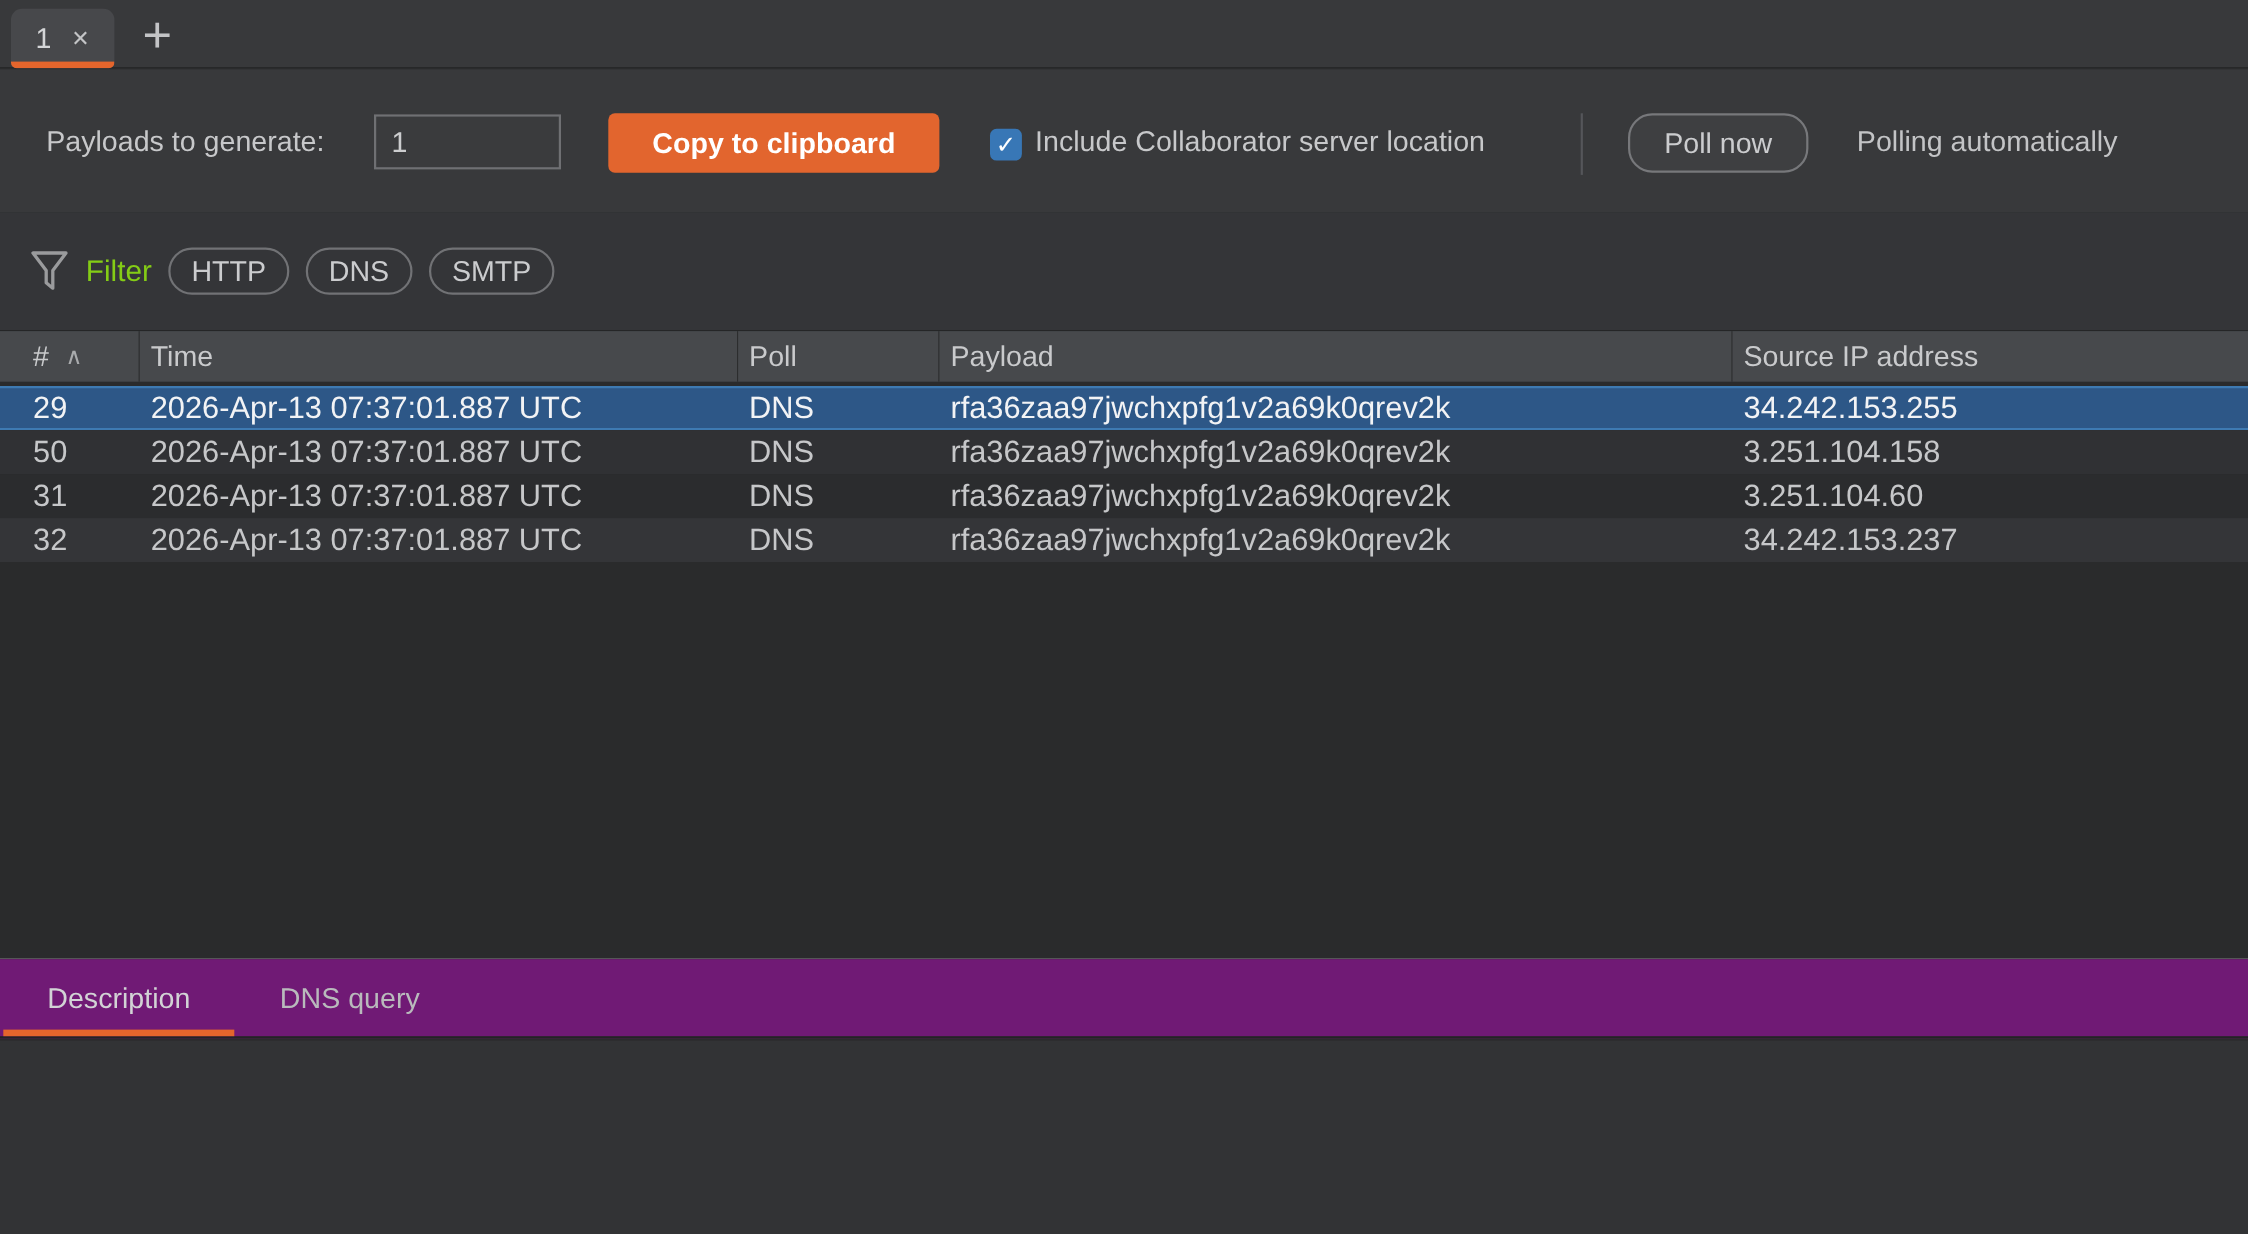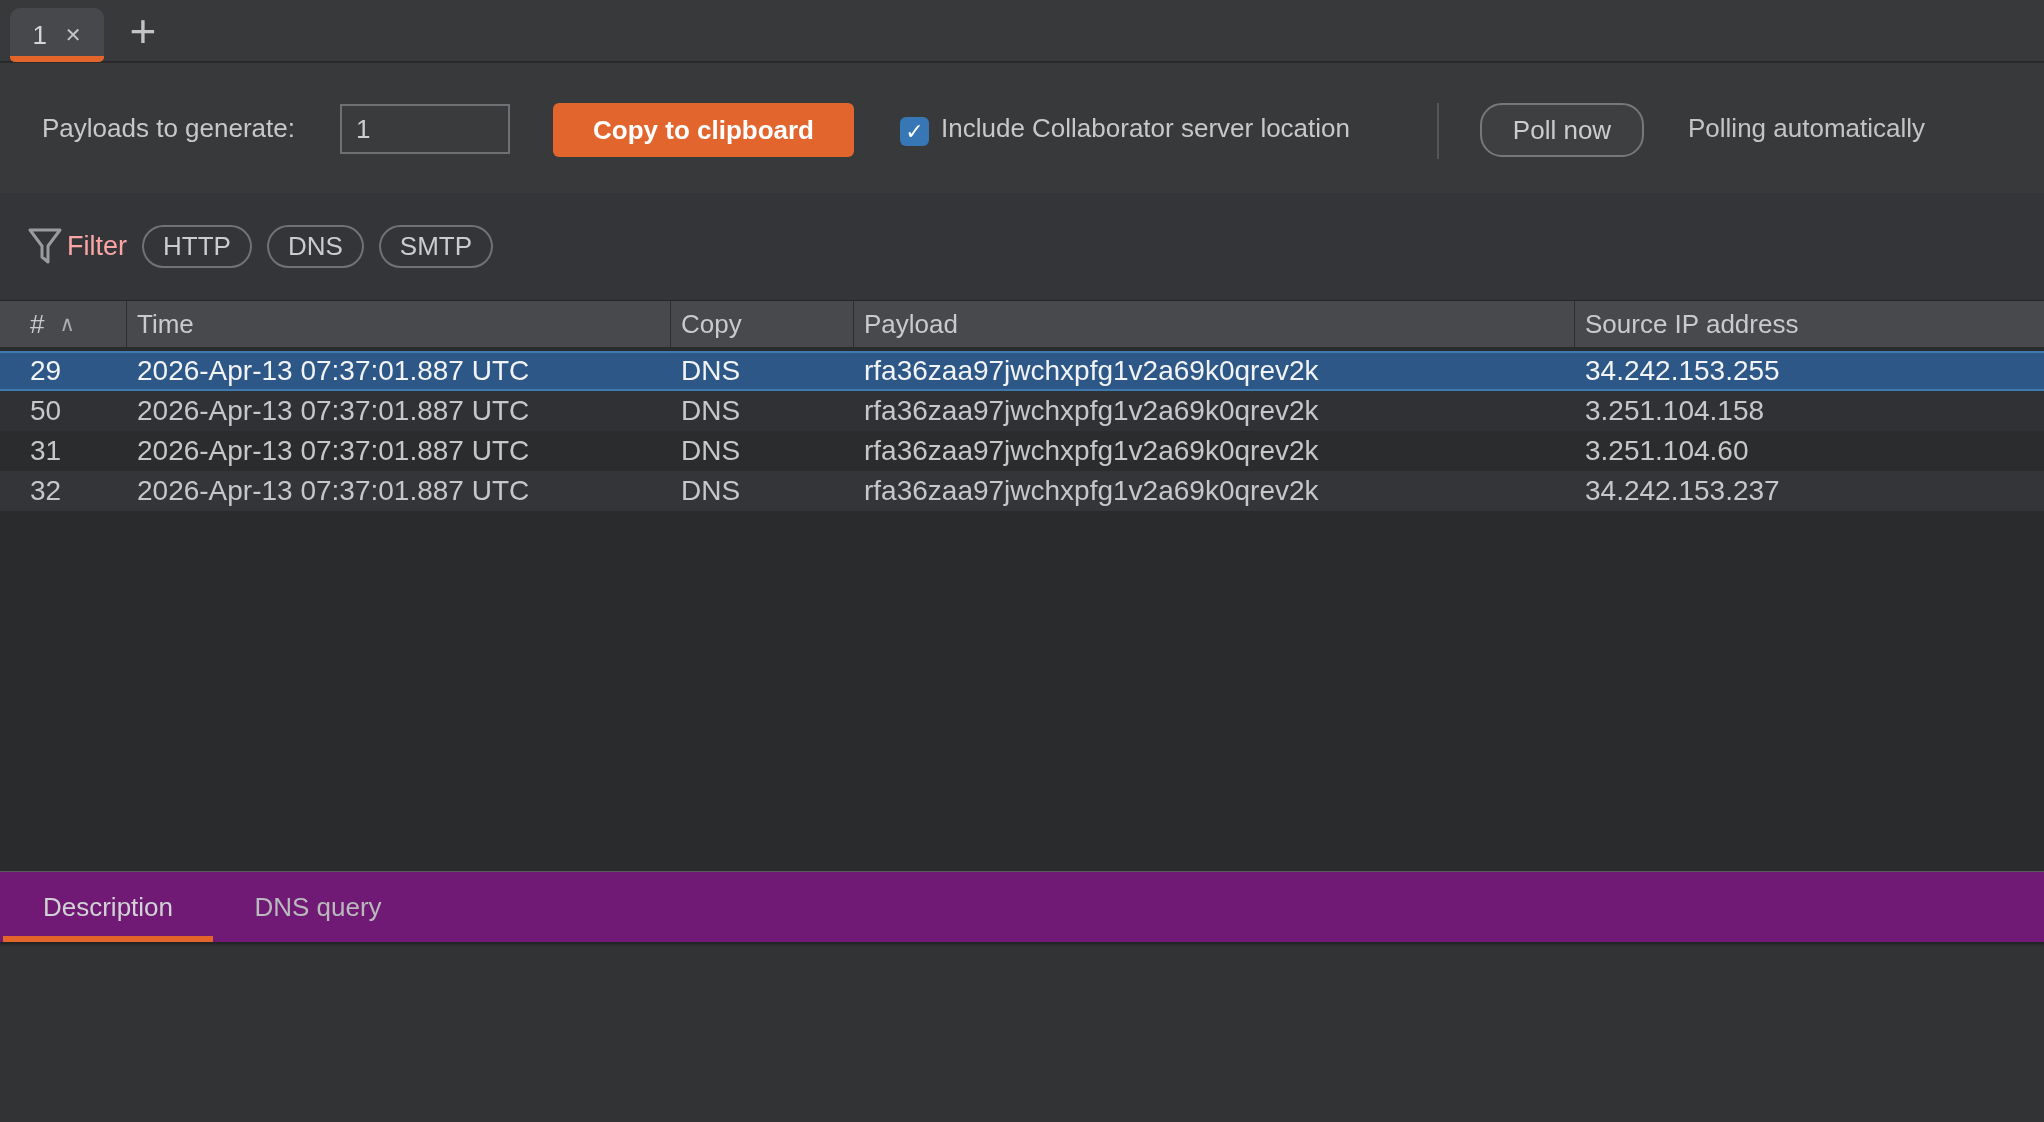--- a/index.html
+++ b/index.html
@@ -49,21 +49,21 @@
   .poll-btn { position:absolute; left:1480px; top:40px; width:164px; height:54px;
               background:#3e3f41; border:2px solid #77787b; border-radius:22px;
               color:#cbccce; font-size:26px; font-family:inherit; cursor:pointer; }
   .polling-lbl { position:absolute; left:1688px; top:0; height:130px; display:flex;
                  align-items:center; font-size:26px; color:#c3c4c6; }
 
   
   .filterbar { position:absolute; top:193px; left:0; right:0; height:107px;
                background:#343538; display:flex; align-items:center; }
   .funnel { margin-left:28px; width:34px; height:38px; flex:0 0 auto; }
-  .filter-lbl { margin-left:5px; font-size:27px; color:#fca5a5; }
+  .filter-lbl { margin-left:16px; font-size:27px; color:#84cc16; }
   .pill { margin-left:15px; height:43px; padding:0 19px; display:flex;
           align-items:center; border:2px solid #717275; border-radius:22px;
           font-size:26px; color:#cbccce; cursor:pointer; background:transparent; }
   .pill:first-of-type { margin-left:17px; }
 
   
   .grid-row { display:grid; grid-template-columns:127px 544px 183px 721px 1fr; }
   .thead { position:absolute; top:300px; left:0; right:0; height:47px;
            background:#47494c; border-top:1px solid #252627; }
   .thead .cell { display:flex; align-items:center; padding-left:10px;
@@ -130,21 +130,21 @@
   <span class="pill">DNS</span>
   <span class="pill">SMTP</span>
 </div>
 
 <div class="thead grid-row">
   <div class="cell">
     <span>#</span>
     <span class="sort-caret">∧</span>
   </div>
   <div class="cell">Time</div>
-  <div class="cell">Copy</div>
+  <div class="cell">Poll</div>
   <div class="cell">Payload</div>
   <div class="cell">Source IP address</div>
 </div>
 
 <div class="tbody">
   <div class="trow grid-row r0">
     <div class="cell">29</div>
     <div class="cell">2026-Apr-13 07:37:01.887 UTC</div>
     <div class="cell">DNS</div>
     <div class="cell">rfa36zaa97jwchxpfg1v2a69k0qrev2k</div>

